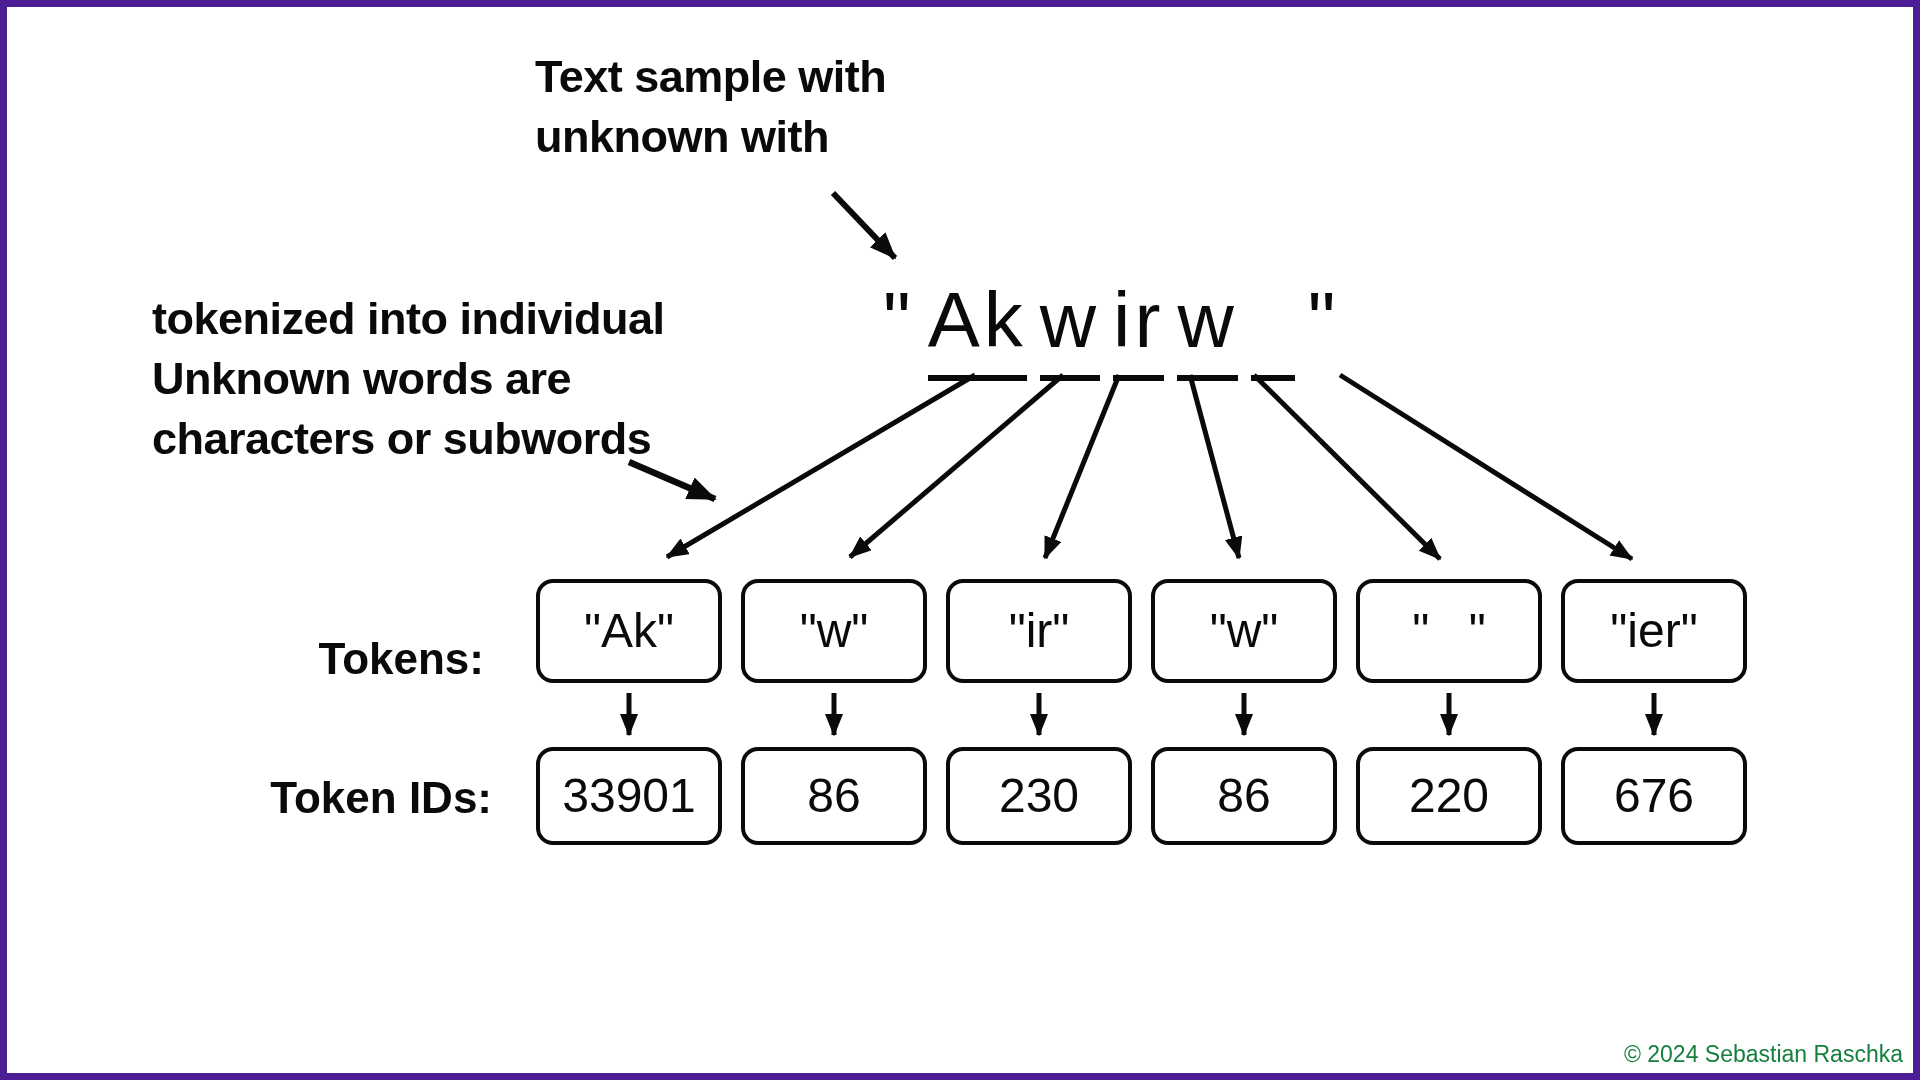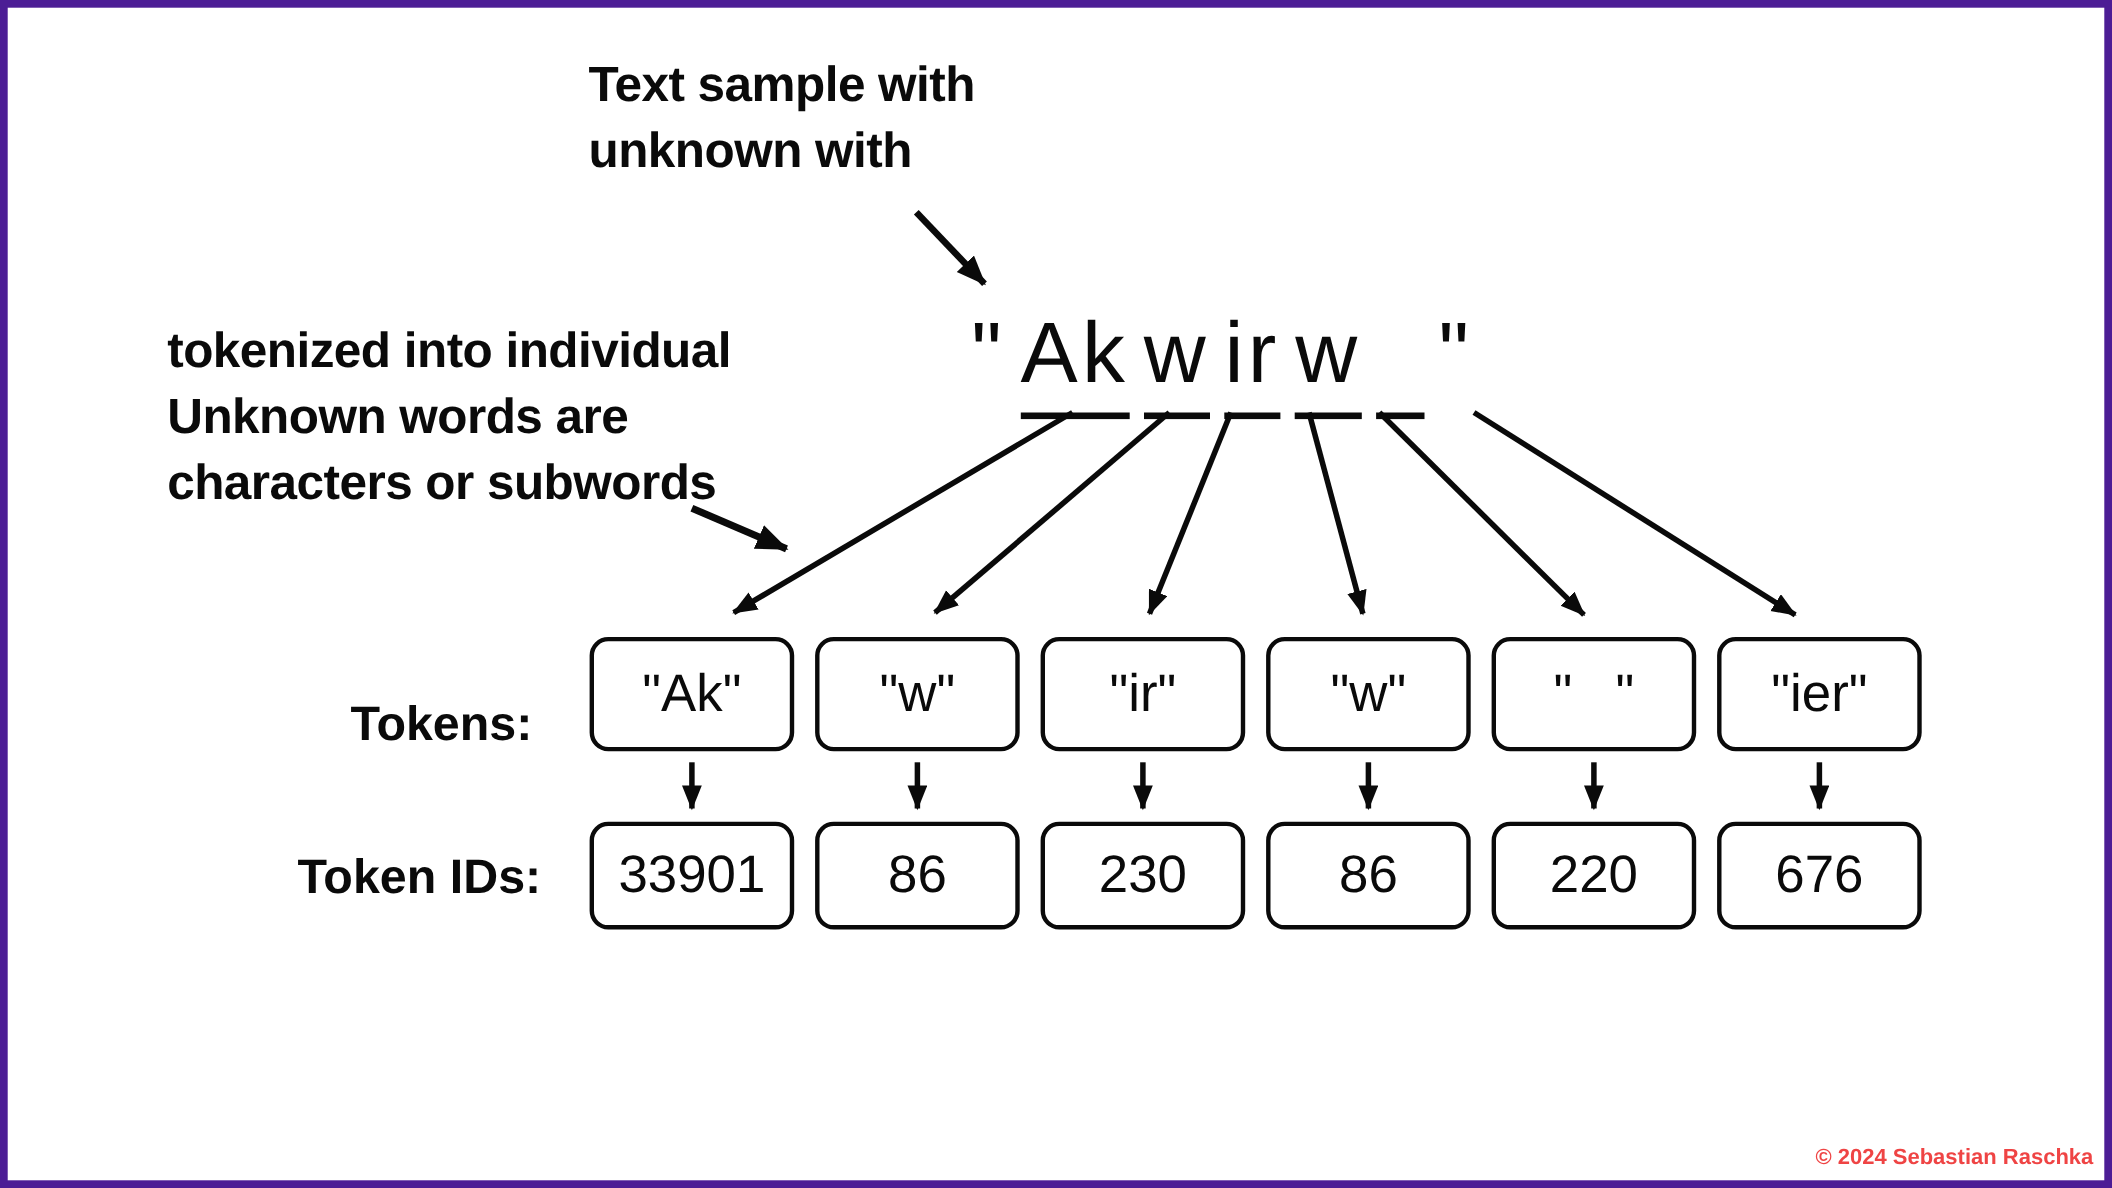--- a/index.html
+++ b/index.html
@@ -92,23 +92,23 @@
     width: 1920px; height: 1080px;
     pointer-events: none;
   }
   svg.arrows line { stroke: #0a0a0a; fill: none; }
 
   
   .copyright {
     position: absolute;
     right: 10px;
     top: 1034px;
-    font-size: 20px;
-    font-weight: 700;
-    color: #ef4444;
+    font-size: 23px;
+    font-weight: 400;
+    color: #15803d;
     white-space: nowrap;
   }
 </style>
 </head>
 <body>
 
 <div class="canvas">
 
   <div class="note" id="note-top">
     <div>Text sample with</div>

